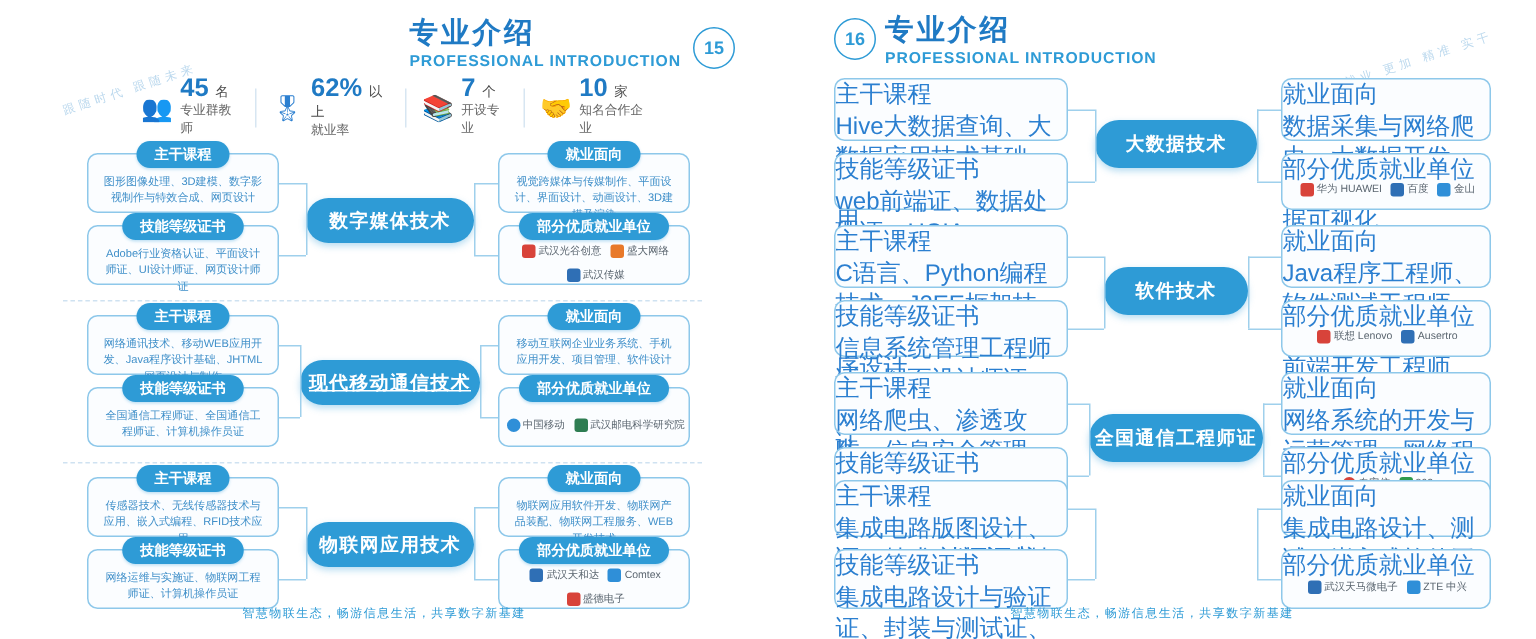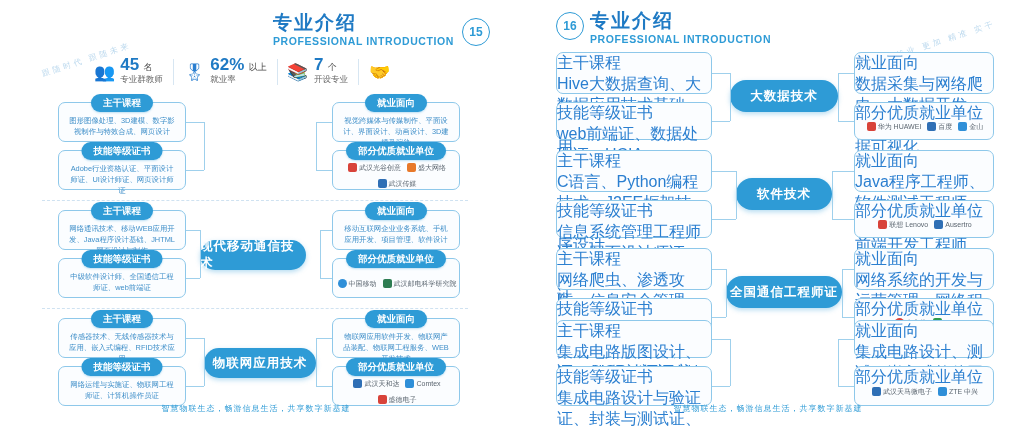--- a/index.html
+++ b/index.html
@@ -140,32 +140,38 @@
         <span class="ico">📚</span>
         <div class="col">
           <div><span class="big">7</span>
             <span class="unit">个</span></div>
           <div class="sub">开设专业</div>
         </div>
       </div>
       <div class="vdiv"></div>
       <div class="stat">
         <span class="ico">🤝</span>
+        <div class="col">
+          <div><span class="big">10</span>
+            <span class="unit">家</span></div>
+          <div class="sub">知名合作企业</div>
+        </div>
       </div>
     </div>
 
     <div class="group" style="top:102px;">
       <div class="card" style="left:22px;top:0;width:128px;height:40px;">
         <div class="ctitle">主干课程</div>
         <div class="cbody">图形图像处理、3D建模、数字影视制作与特效合成、网页设计</div>
       </div>
       <div class="card" style="left:22px;top:48px;width:128px;height:40px;">
         <div class="ctitle">技能等级证书</div>
         <div class="cbody">Adobe行业资格认证、平面设计师证、UI设计师证、网页设计师证</div>
       </div>
+      <div class="centerpill" style="left:168px;top:30px;width:112px;height:30px;">数字媒体技术</div>
       <div class="card" style="left:296px;top:0;width:128px;height:40px;">
         <div class="ctitle">就业面向</div>
         <div class="cbody">视觉跨媒体与传媒制作、平面设计、界面设计、动画设计、3D建模及渲染</div>
       </div>
       <div class="card" style="left:296px;top:48px;width:128px;height:40px;">
         <div class="ctitle">部分优质就业单位</div>
         <div class="logos" style="left:0;top:0;width:128px;height:40px;">
           <span class="logo">
               <span class="mark" style="background:#d8433a"></span>
               <span>武汉光谷创意</span>
@@ -189,23 +195,23 @@
     </div>
     <div class="hsep" style="top:200px;"></div>
 
     <div class="group" style="top:210px;">
       <div class="card" style="left:22px;top:0;width:128px;height:40px;">
         <div class="ctitle">主干课程</div>
         <div class="cbody">网络通讯技术、移动WEB应用开发、Java程序设计基础、JHTML网页设计与制作</div>
       </div>
       <div class="card" style="left:22px;top:48px;width:128px;height:40px;">
         <div class="ctitle">技能等级证书</div>
-        <div class="cbody">中级软件设计师、全国通信工程师证、web前端证</div>
-      </div>
-      <div class="centerpill" style="left:164px;top:30px;width:106px;height:30px;">现代移动通信技术</div>
+        <div class="cbody">全国通信工程师证、全国通信工程师证、计算机操作员证</div>
+      </div>
+      <div class="centerpill" style="left:164px;top:30px;width:120px;height:30px;text-decoration:underline;">现代移动通信技术</div>
       <div class="card" style="left:296px;top:0;width:128px;height:40px;">
         <div class="ctitle">就业面向</div>
         <div class="cbody">移动互联网企业业务系统、手机应用开发、项目管理、软件设计</div>
       </div>
       <div class="card" style="left:296px;top:48px;width:128px;height:40px;">
         <div class="ctitle">部分优质就业单位</div>
         <div class="logos" style="left:0;top:0;width:128px;height:40px;">
           <span class="logo">
               <span class="mark" style="background:#2f8fd8;border-radius:50%"></span>
               <span>中国移动</span>

